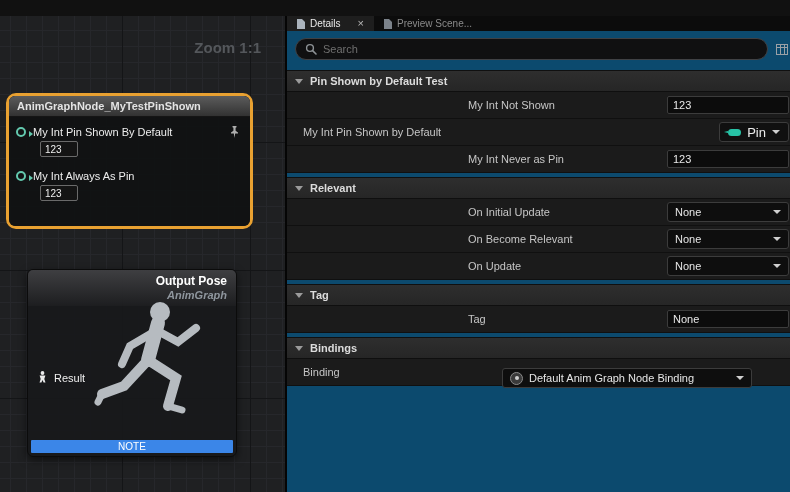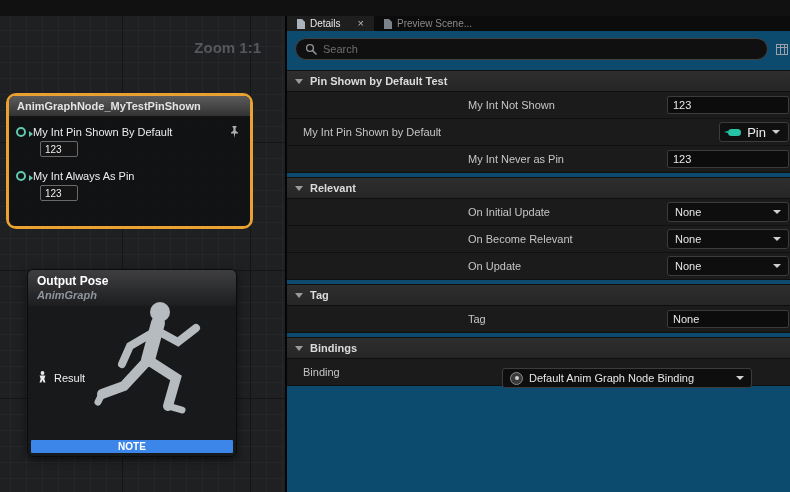--- a/index.html
+++ b/index.html
@@ -34,28 +34,28 @@
     border-left:4px solid #63c9ae; border-top:3.5px solid transparent; border-bottom:3.5px solid transparent; }
   .pin-label { font-size:11px; color:#ededed; white-space:nowrap; }
   .pin-toggle { margin-left:auto; display:flex; }
   .pin-value { margin:3px 0 0 31px; width:38px; height:16px; background:#141414; border:1px solid #6a6a6a;
     border-radius:2px; color:#efefef; font-size:10px; padding:0 4px; font-family:inherit; outline:none; display:block; }
 
   
   .node-output { position:absolute; left:27px; top:253px; width:210px; height:188px;
     border-radius:6px; overflow:hidden; background:rgba(24,25,27,.93); border:1px solid #0b0b0b;
     box-shadow:0 3px 8px rgba(0,0,0,.55); }
-  .no-hdr { padding:4px 9px 5px; background:linear-gradient(rgba(72,72,75,.8),rgba(38,38,40,.35)); }
+  .no-hdr { padding:4px 9px 5px; background:linear-gradient(rgba(72,72,75,.8),rgba(38,38,40,.35));text-align:right; }
   .no-title { font-size:12px; font-weight:bold; color:#fff; }
   .no-sub { font-size:11px; font-weight:bold; font-style:italic; color:#8f969e; margin-top:1px; }
   .mannequin { position:absolute; right:0; top:26px; width:160px; height:152px; }
   .resultrow { position:absolute; left:9px; top:99px; display:flex; align-items:center; gap:6px; }
   .result-label { font-size:11px; color:#efefef; }
   .note { position:absolute; left:3px; right:3px; bottom:3px; height:13px; background:#3b86e8;
-    color:#fff; font-size:10px; font-weight:bold; text-align:center; line-height:13px; border-radius:1px;margin-top:34px; }
+    color:#fff; font-size:10px; font-weight:normal; text-align:center; line-height:13px; border-radius:1px;margin-top:34px; }
 
   .pb { position:absolute; background:#222325; border:1px solid #404144; border-radius:2px; }
   #pa { left:0; top:486px; width:64px; height:8px; background:#2c2d2f; border-left:0; border-radius:0; }
   #pbx { left:71px; top:483px; width:40px; height:9px; }
   #pcx { left:112px; top:483px; width:40px; height:9px; }
 
   
   .details { position:absolute; left:285px; top:16px; width:532px; height:492px;
     background:#0c4a6e; border-left:2px solid #050505; }
   .tabbar { height:15px; background:#0c0c0c; display:flex; align-items:stretch; }

